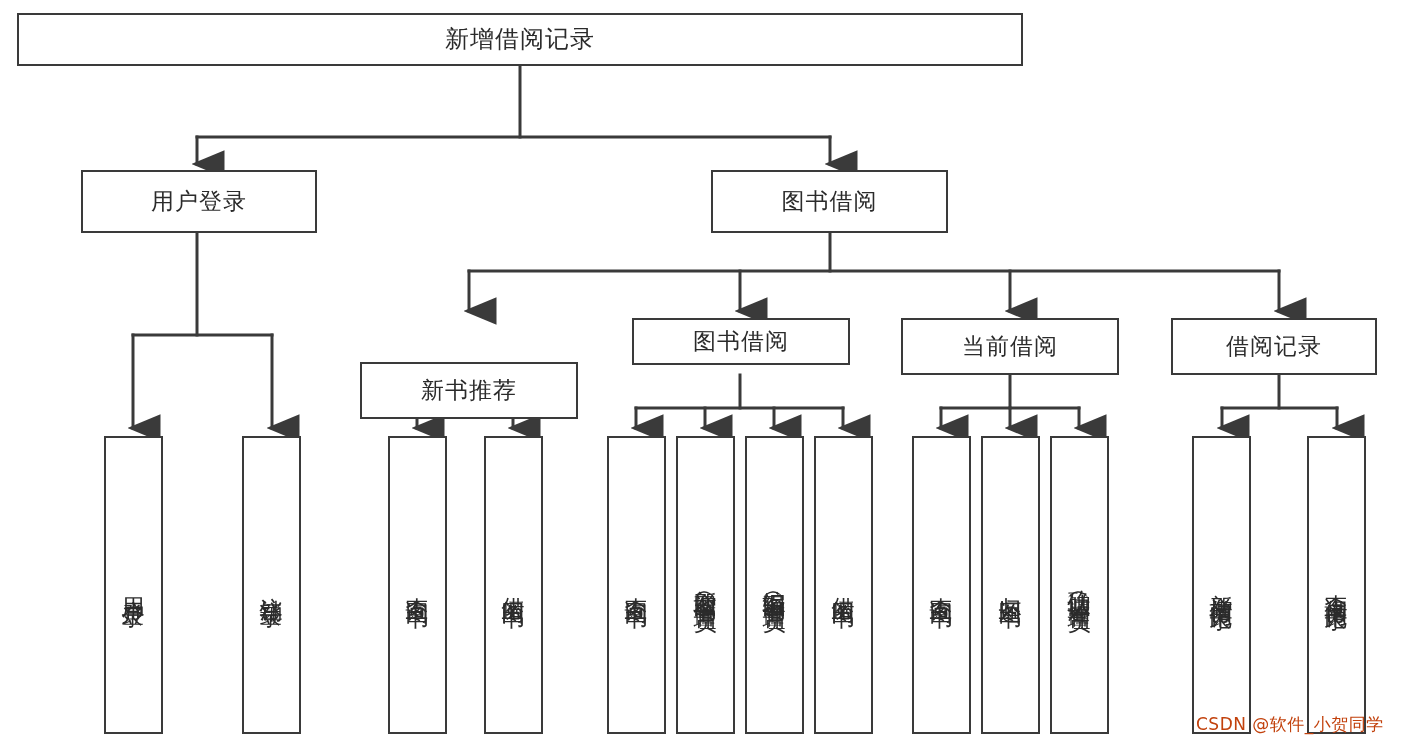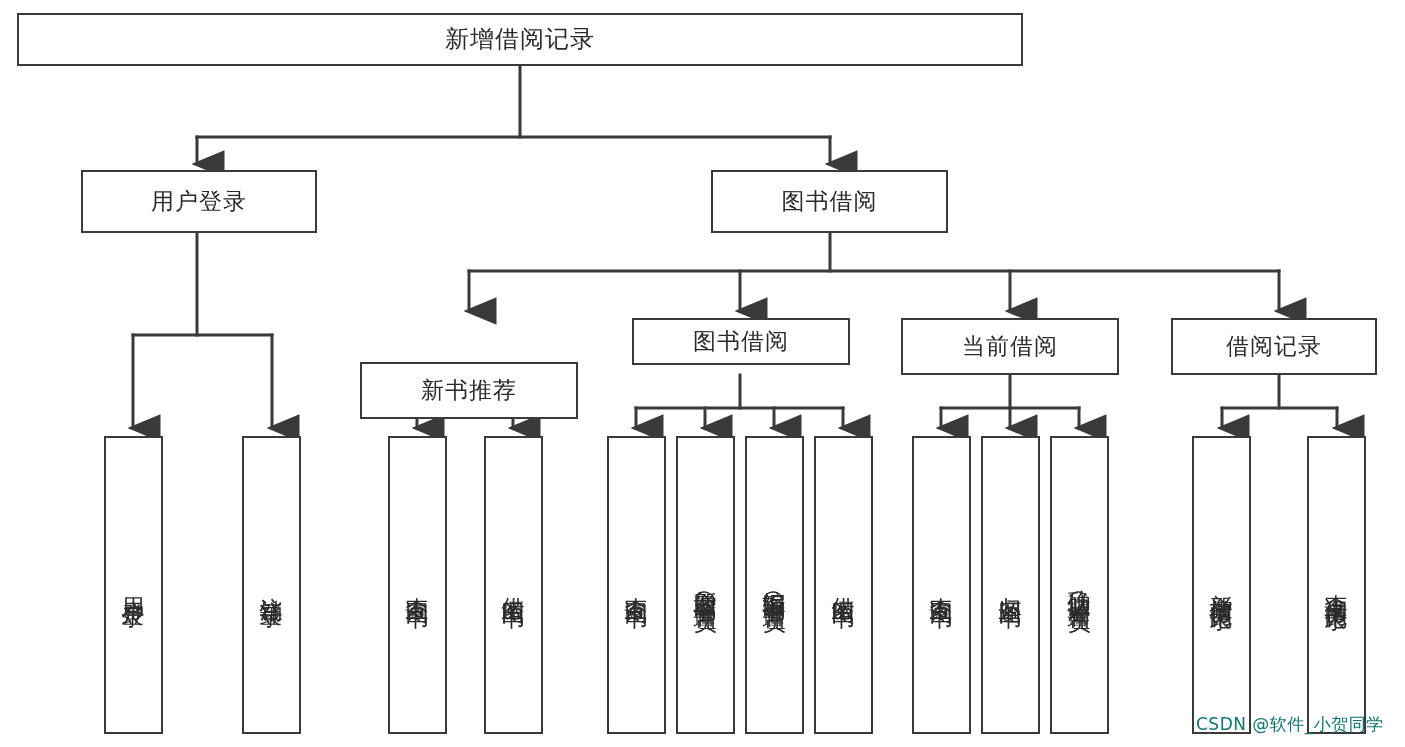--- a/index.html
+++ b/index.html
@@ -56,21 +56,21 @@
     white-space: nowrap;
   }
   .node.vert > span {
     display: block;
   }
   .watermark {
     position: absolute;
     left: 1196px;
     top: 713px;
     font-size: 17px;
-    color: #0f766e;
+    color: #c2410c;
     white-space: nowrap;
     letter-spacing: 0.5px;
   }
 </style>
 </head>
 <body>
 
 <div id="canvas">
 
   <svg class="wires" viewBox="0 0 1405 747" xmlns="http://www.w3.org/2000/svg">

